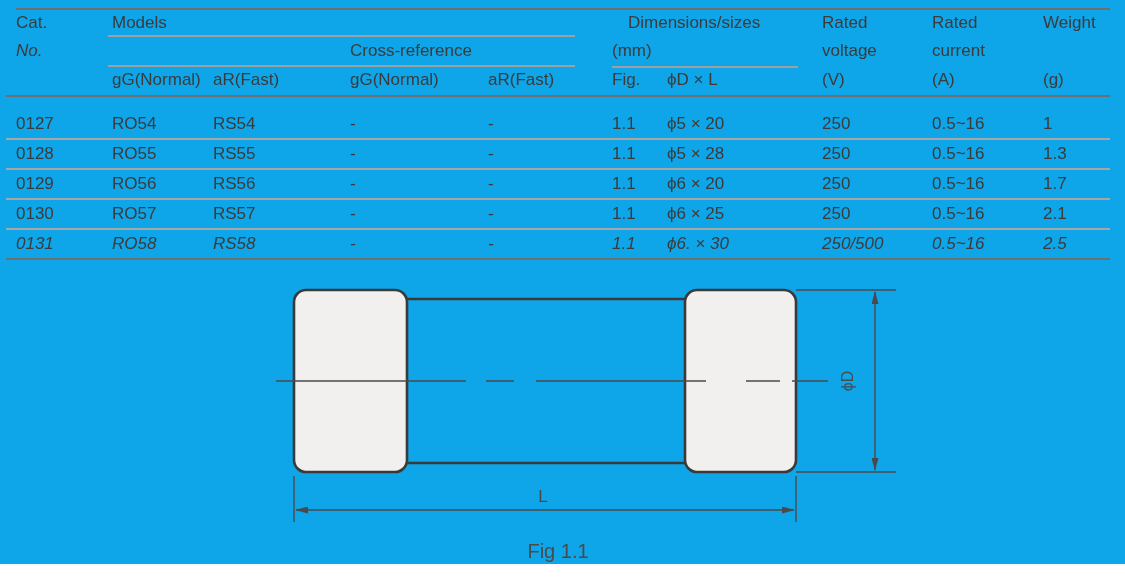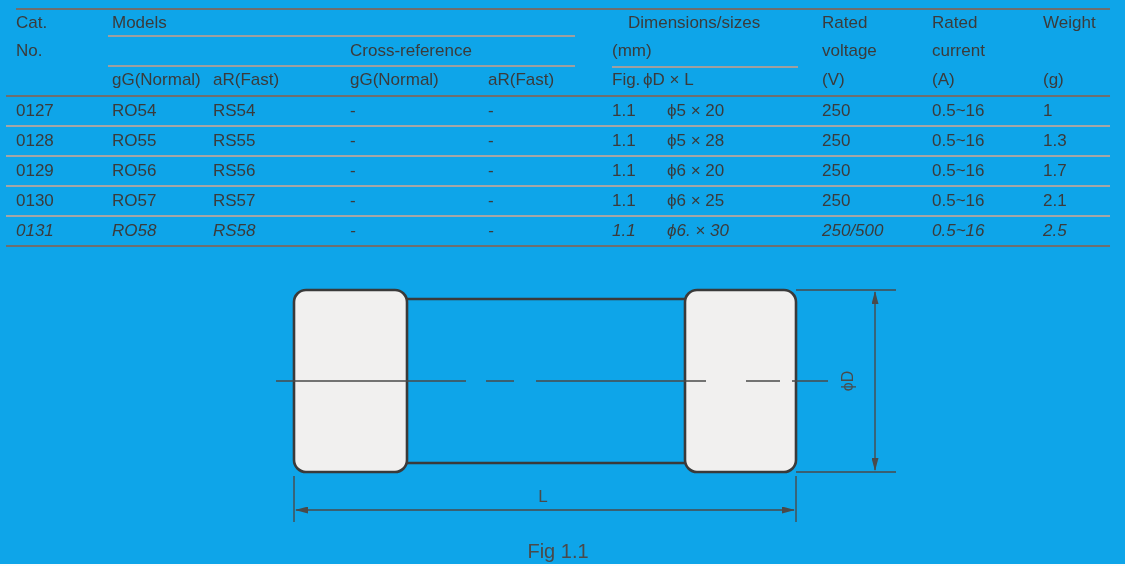--- a/index.html
+++ b/index.html
@@ -8,60 +8,60 @@
     position:relative;width:1125px;height:566px;
     background:#0ea5e9;overflow:hidden;
     font-family:"Liberation Sans","DejaVu Sans",sans-serif;
     color:#3b3b3b;
   }
   .rule{position:absolute;}
   .rule-heavy{background:#6f6f6f;height:2px;}
   .rule-light{background:#9f9f9f;height:2px;}
   .htxt{position:absolute;font-size:17px;line-height:20px;white-space:nowrap;}
   .trow{position:absolute;left:6px;width:1104px;height:30px;box-sizing:border-box;
-        border-bottom:2px solid #a6a6a6;}
+        border-bottom:2px solid #a6a6a6;margin-top:13px;}
   .trow.last{border-bottom:2px solid #6f6f6f;font-style:italic;}
   .cell{position:absolute;top:0;font-size:17px;line-height:28px;white-space:nowrap;}
   .c1{left:10px}.c2{left:106px}.c3{left:207px}.c4{left:344px}.c5{left:482px}
   .c6{left:606px}.c7{left:661px}.c8{left:816px}.c9{left:926px}.c10{left:1037px}
   .diagram{position:absolute;left:230px;top:275px;width:700px;height:300px;}
   .bottom-edge{position:absolute;left:0;bottom:0;width:100%;height:2px;background:#fbfbfb;}
   svg text{font-family:"Liberation Sans","DejaVu Sans",sans-serif;fill:#4a4a4a;}
 </style>
 </head>
 <body>
 
 <div class="page">
 
   <div class="rule rule-heavy" style="left:16px;top:8px;width:1094px;"></div>
   <div class="rule rule-light" style="left:108px;top:35px;width:467px;"></div>
   <div class="rule rule-light" style="left:108px;top:65px;width:467px;"></div>
   <div class="rule rule-light" style="left:612px;top:66px;width:186px;"></div>
   <div class="rule rule-heavy" style="left:6px;top:95px;width:1104px;"></div>
 
   <span class="htxt" style="left:16px;top:13px;">Cat.</span>
-  <span class="htxt" style="left:16px;top:41px;">No.</span>
+  <span class="htxt" style="left:16px;top:41px;font-style:italic;">No.</span>
   <span class="htxt" style="left:112px;top:13px;">Models</span>
   <span class="htxt" style="left:350px;top:41px;">Cross-reference</span>
   <span class="htxt" style="left:612px;top:13px;margin-left:16px;">Dimensions/sizes</span>
   <span class="htxt" style="left:612px;top:41px;">(mm)</span>
   <span class="htxt" style="left:822px;top:13px;">Rated</span>
   <span class="htxt" style="left:822px;top:41px;">voltage</span>
   <span class="htxt" style="left:822px;top:70px;">(V)</span>
   <span class="htxt" style="left:932px;top:13px;">Rated</span>
   <span class="htxt" style="left:932px;top:41px;">current</span>
   <span class="htxt" style="left:932px;top:70px;">(A)</span>
   <span class="htxt" style="left:1043px;top:13px;">Weight</span>
   <span class="htxt" style="left:1043px;top:70px;">(g)</span>
   <span class="htxt" style="left:112px;top:70px;">gG(Normal)</span>
   <span class="htxt" style="left:213px;top:70px;">aR(Fast)</span>
   <span class="htxt" style="left:350px;top:70px;">gG(Normal)</span>
   <span class="htxt" style="left:488px;top:70px;">aR(Fast)</span>
   <span class="htxt" style="left:612px;top:70px;">Fig.</span>
-  <span class="htxt" style="left:643px;top:70px;text-align:right;">ϕD × L</span>
+  <span class="htxt" style="left:667px;top:70px;text-align:right;">ϕD × L</span>
 
   <div class="trow" style="top:97px;">
     <span class="cell c1">0127</span>
     <span class="cell c2">RO54</span>
     <span class="cell c3">RS54</span>
     <span class="cell c4">-</span>
     <span class="cell c5">-</span>
     <span class="cell c6">1.1</span>
     <span class="cell c7">ϕ5 × 20</span>
     <span class="cell c8">250</span>

